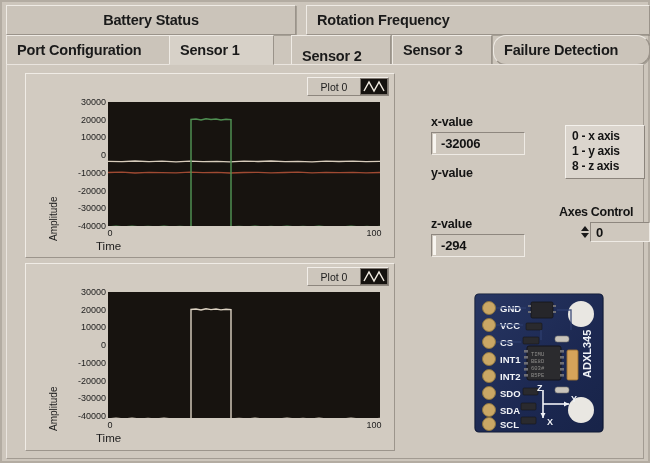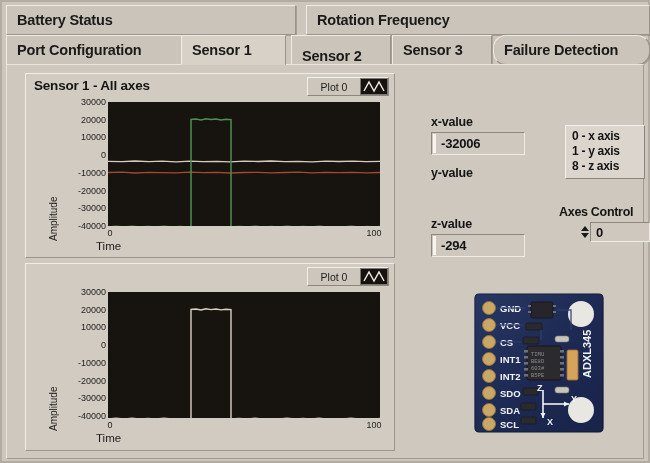--- a/index.html
+++ b/index.html
@@ -178,51 +178,50 @@
     position: absolute; left: 470px; top: 288px;
     width: 158px; height: 147px;
   }
 </style>
 </head>
 <body>
 
 <div id="app">
 
   <div class="tabrow row1">
-    <div class="tab shadowed" style="left:0px;width:290px;">
+    <div class="tab shadowed" style="left:0px;width:290px;justify-content:center;">
       <span>Battery Status</span>
     </div>
     <div class="tab shadowed" style="left:300px;width:344px;">
       <span>Rotation Frequency</span>
     </div>
   </div>
 
   <div class="tabrow row2">
     <div class="tab shadowed" style="left:0px;width:178px;">
       <span>Port Configuration</span>
     </div>
-    <div class="tab active" style="left:175px;width:105px;">
+    <div class="tab active" style="left:163px;width:105px;">
       <span>Sensor 1</span>
     </div>
     <div class="tab shadowed" style="left:285px;width:100px;align-items:flex-end;">
       <span>Sensor 2</span>
     </div>
     <div class="tab shadowed" style="left:386px;width:100px;">
       <span>Sensor 3</span>
     </div>
     <div class="tab shadowed" style="left:487px;width:157px;border-radius:13px;">
       <span>Failure Detection</span>
     </div>
   </div>
 
   <div id="pane">
 
     <div class="graph-panel" style="left:18px; top:8px; width:370px; height:185px;">
 
-      <div class="graph-title">Sensor 1 - All axes</div>
 
       <div class="plot-legend">
         <div class="lbl">Plot 0</div>
         <div class="swatch">
           <svg width="22" height="13" viewBox="0 0 22 13">
             <polyline points="1,11 6,2 11,11 16,2 21,11" fill="none" stroke="#f2ece2" stroke-width="1.4"></polyline>
           </svg>
         </div>
       </div>
 

